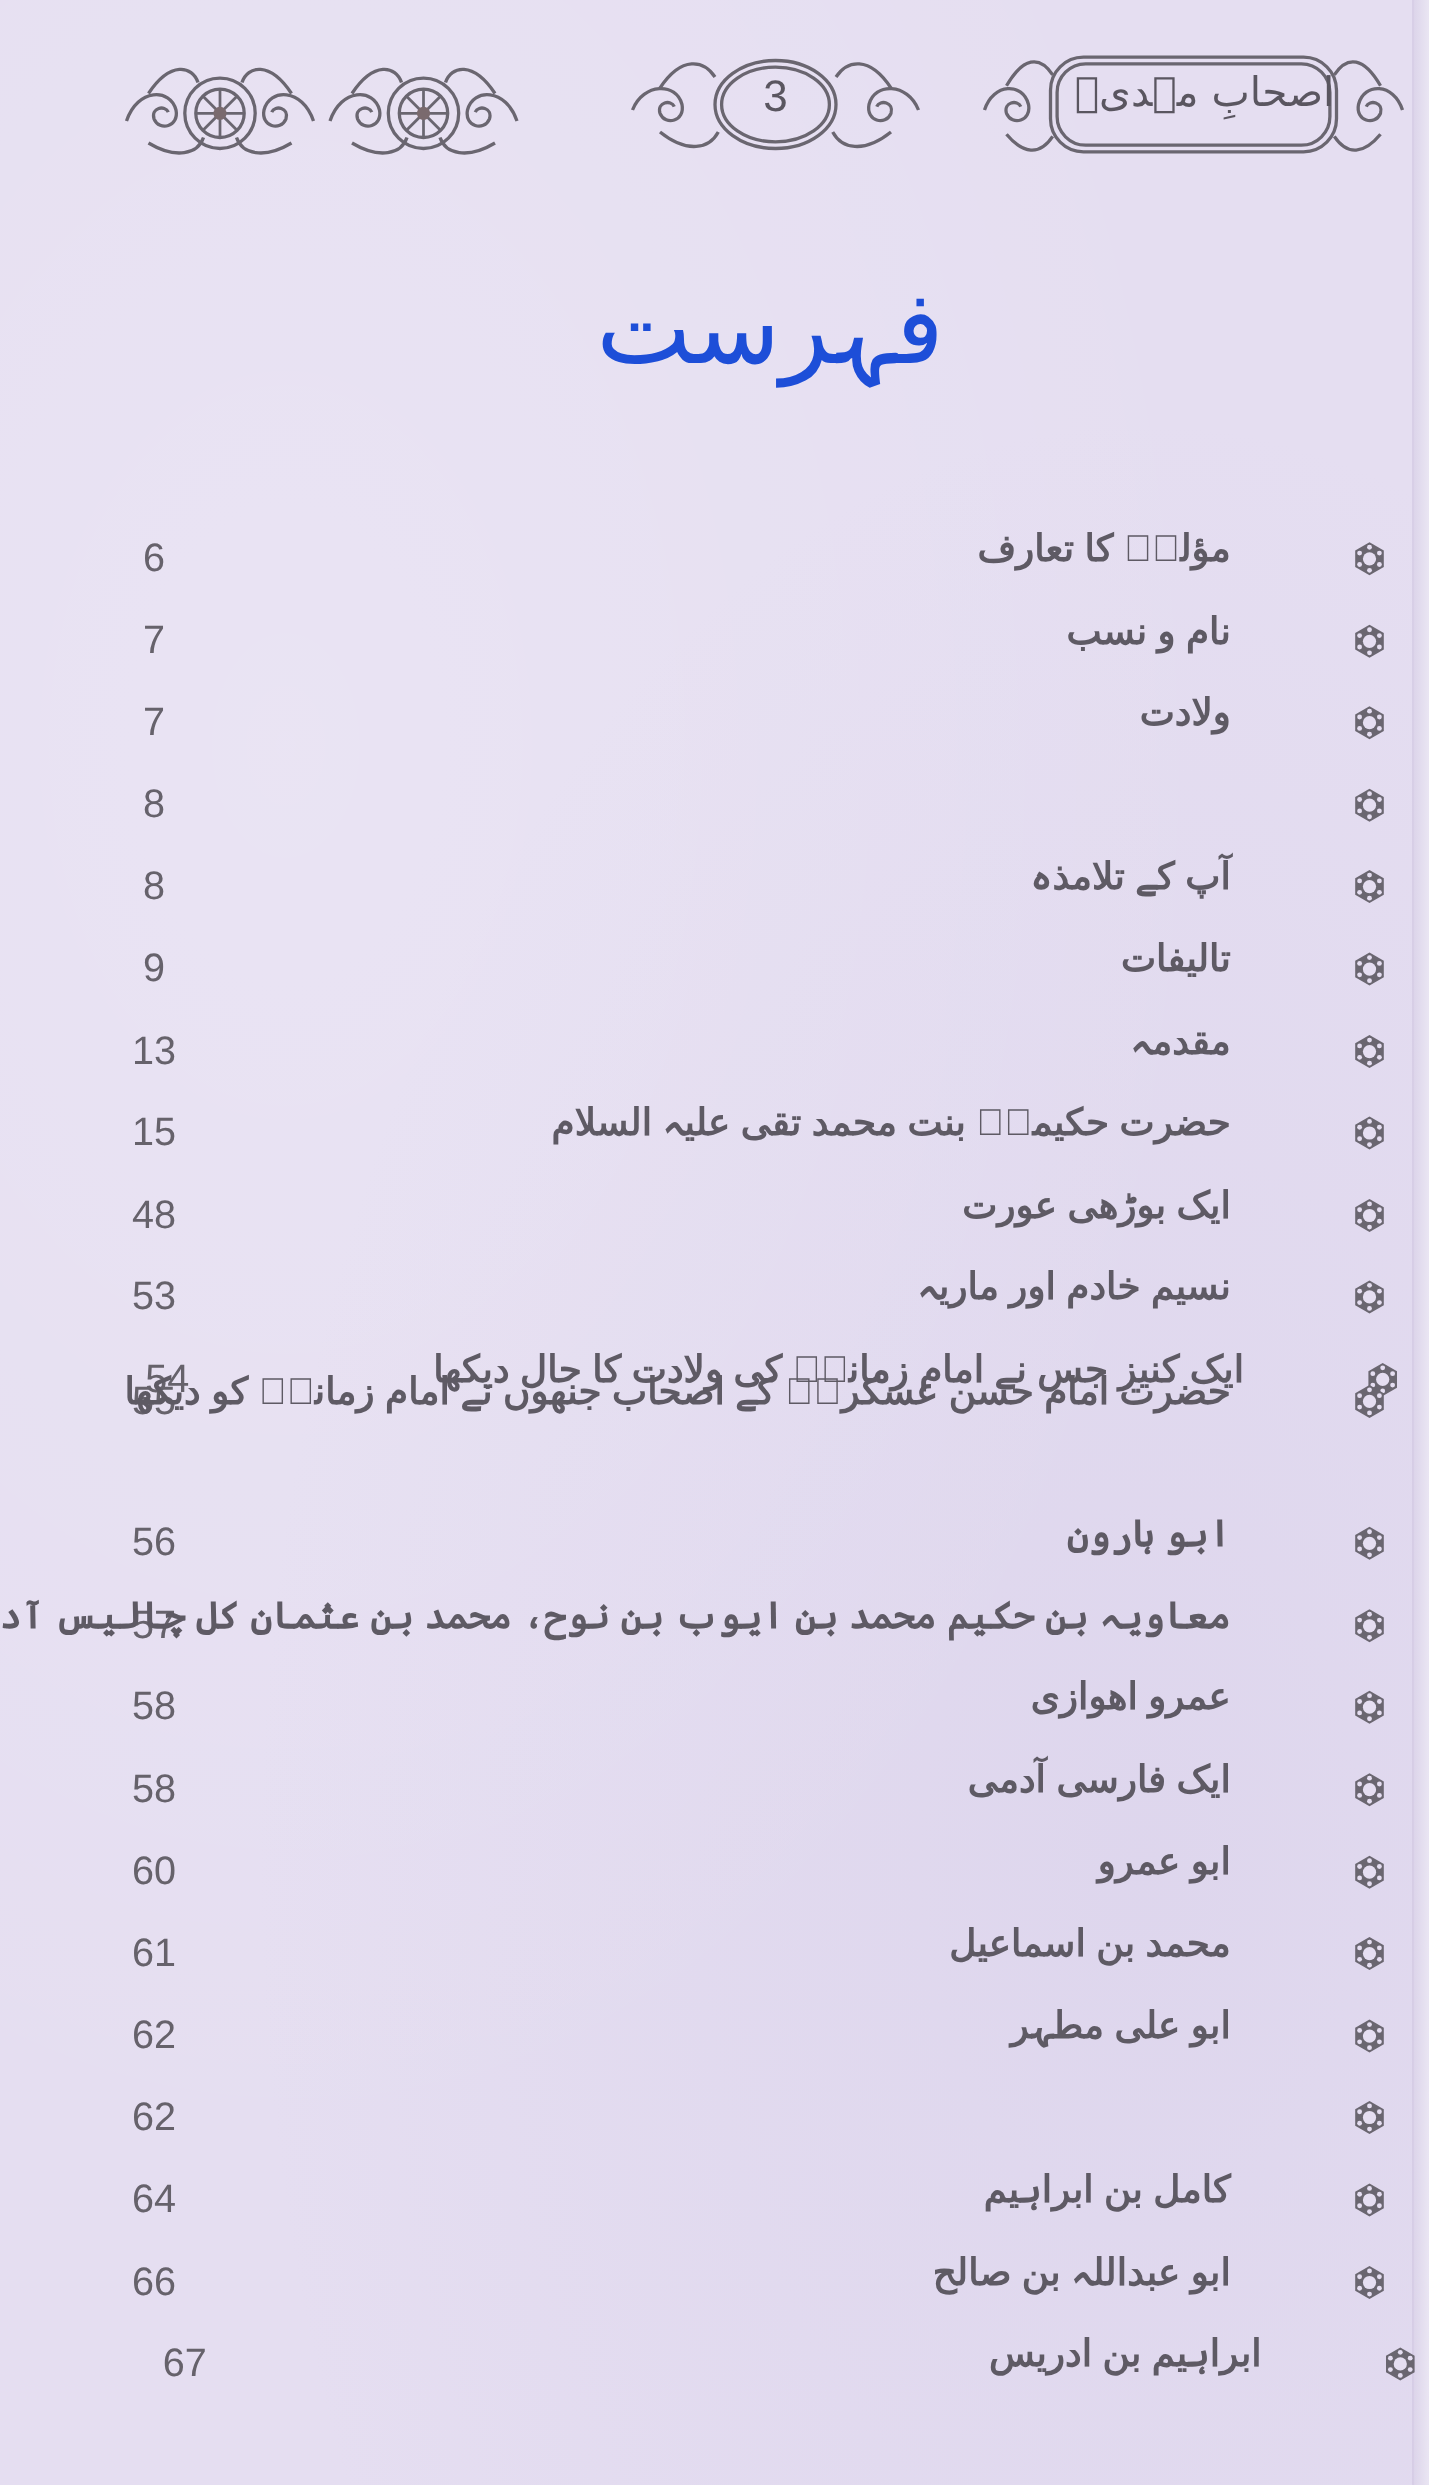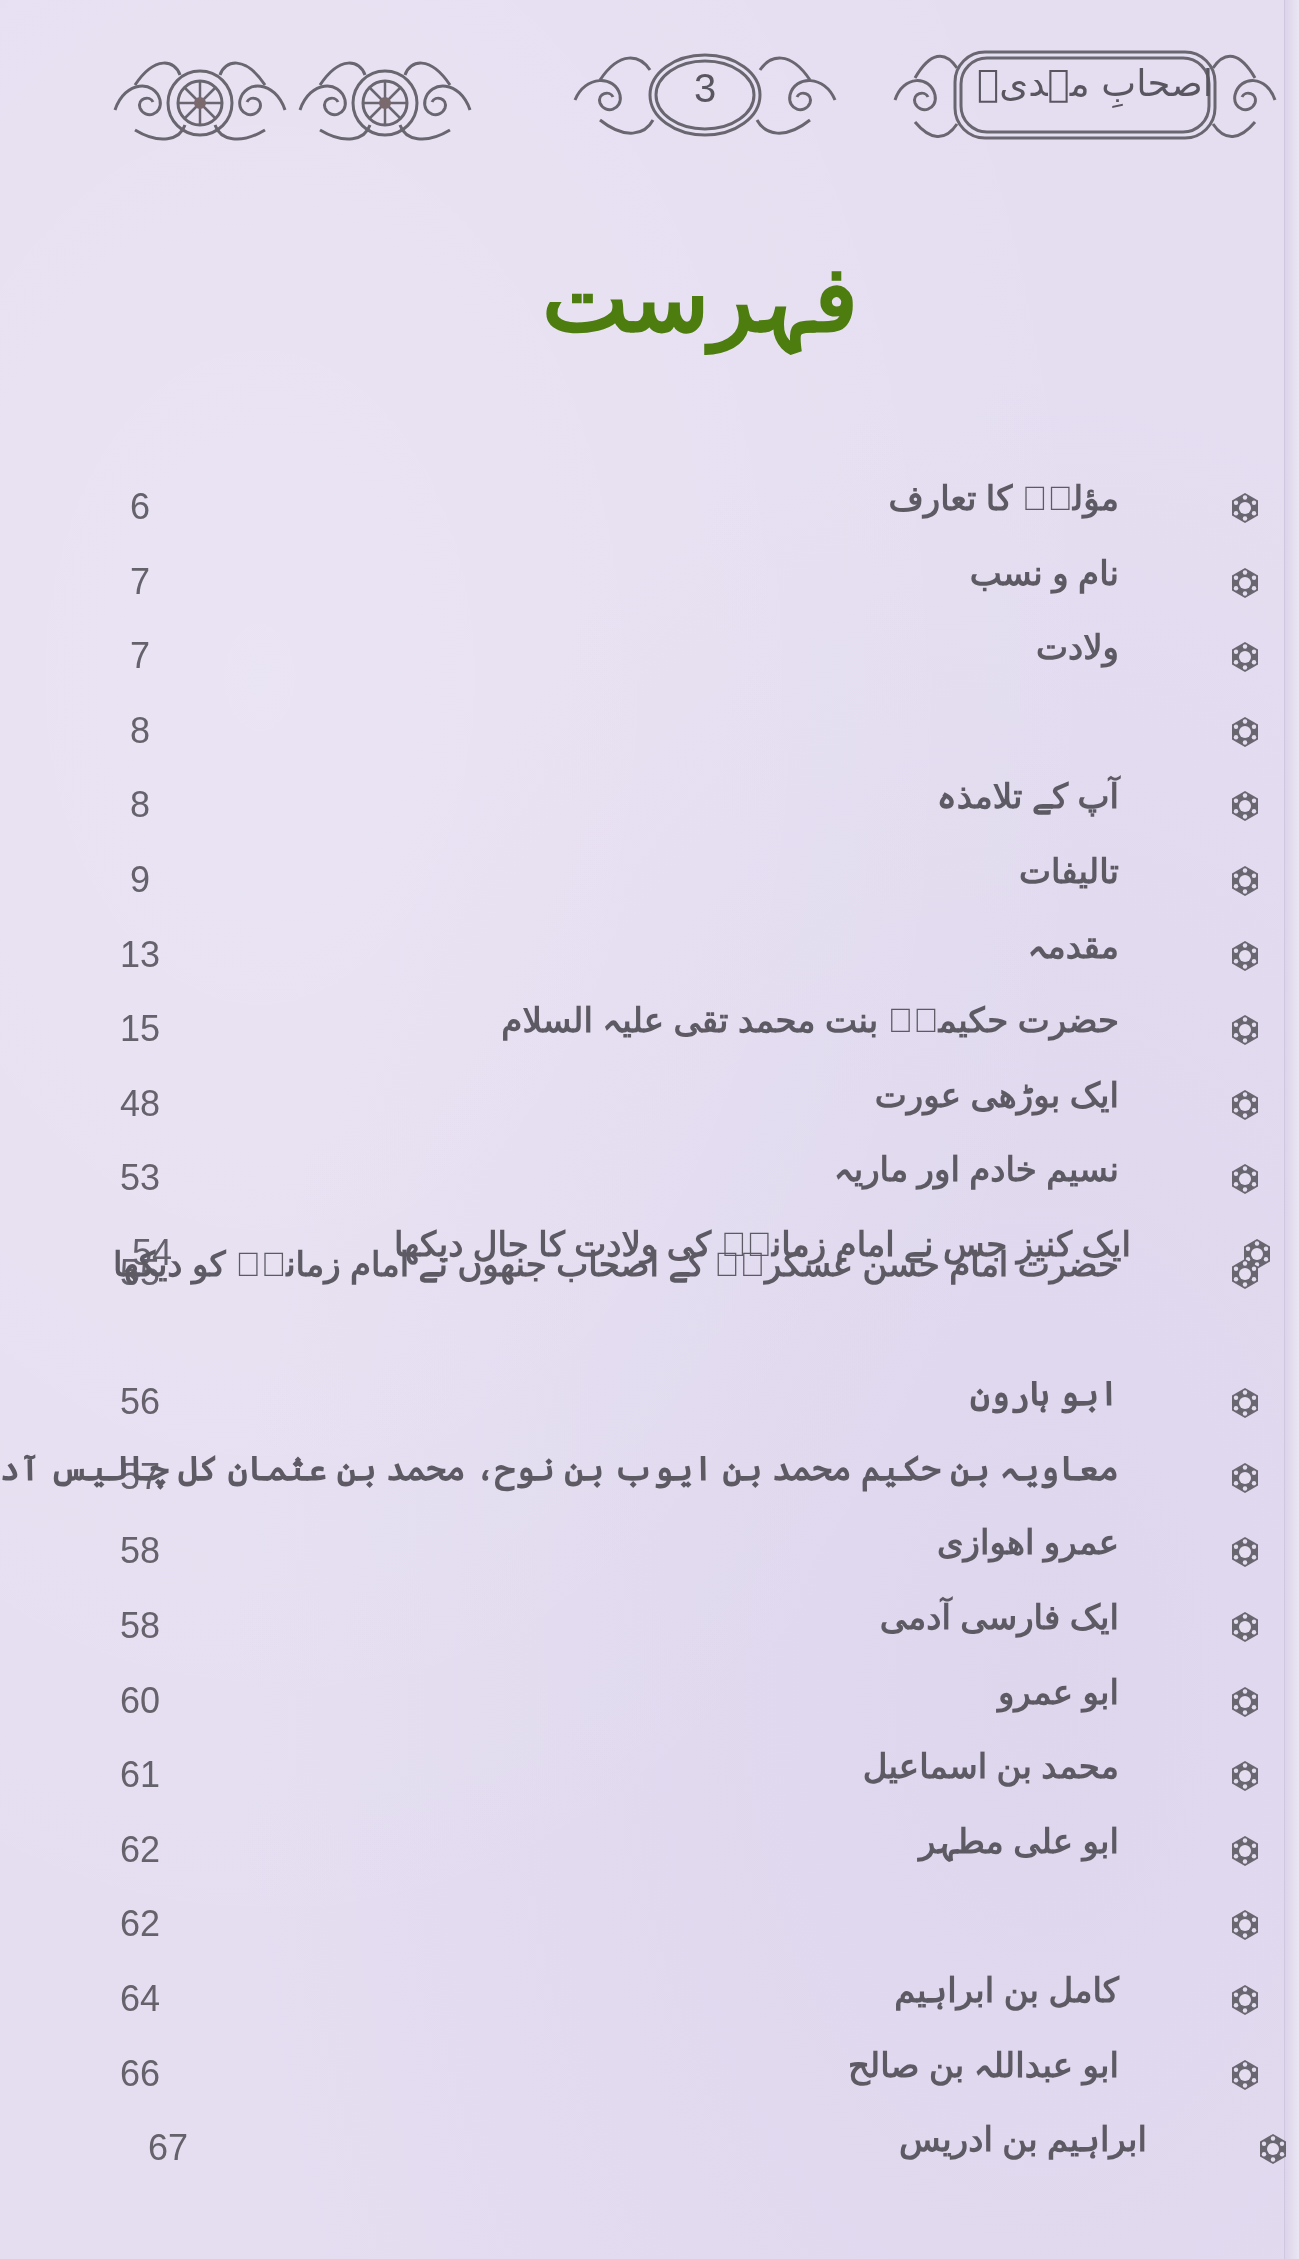--- a/index.html
+++ b/index.html
@@ -30,22 +30,22 @@
       font-family: "Liberation Sans", sans-serif; font-size: 40px; color: #5a5660;
     }
     .running-title {
       position: absolute; left: 955px; top: 22px; width: 280px; text-align: center;
       font-family: "DejaVu Sans", sans-serif; font-size: 37px; color: #5a5660;
       direction: rtl;
     }
     
     .heading {
       position: absolute; left: 450px; top: 245px; width: 500px; text-align: center;
-      font-family: "DejaVu Serif", serif; font-size: 92px; font-weight: bold;
-      color: #4d7c0f; direction: rtl; letter-spacing: 2px;
+      font-family: "DejaVu Serif", serif; font-size: 92px; font-weight: normal;
+      color: #1d4ed8; direction: rtl; letter-spacing: 2px;
     }
     
     .toc { position: absolute; left: 0; top: 0; width: 1299px; }
     .toc-row { position: absolute; left: 0; width: 1299px; height: 70px; }
     .toc-num {
       position: absolute; left: 95px; width: 90px; text-align: center;
       font-family: "Liberation Sans", sans-serif; font-size: 36px; color: #66626b;
       top: 14px;
     }
     .toc-text {

